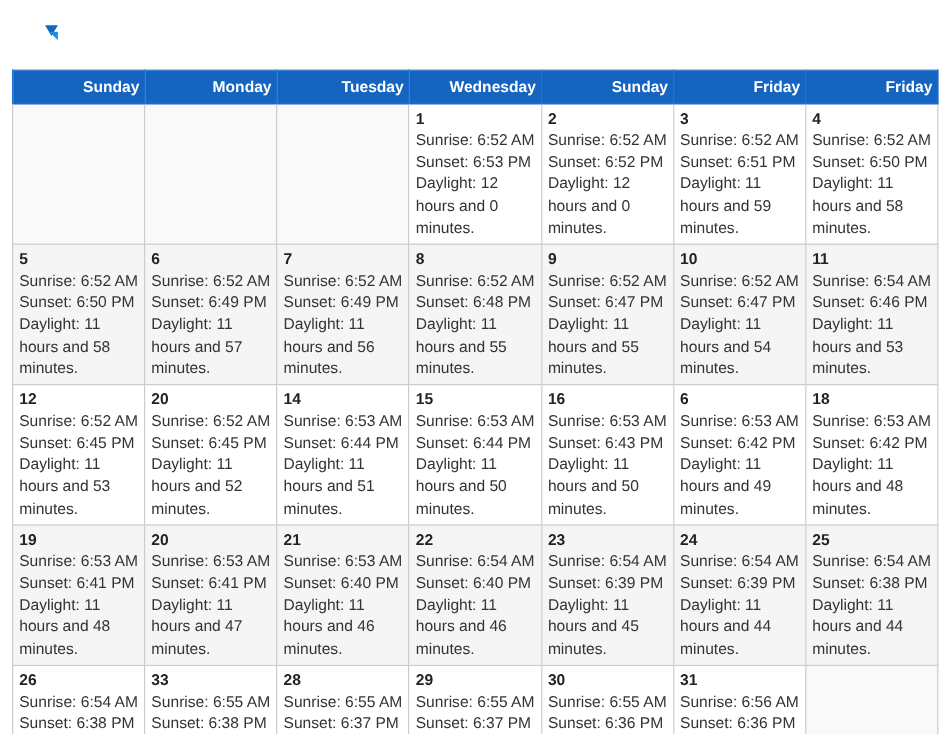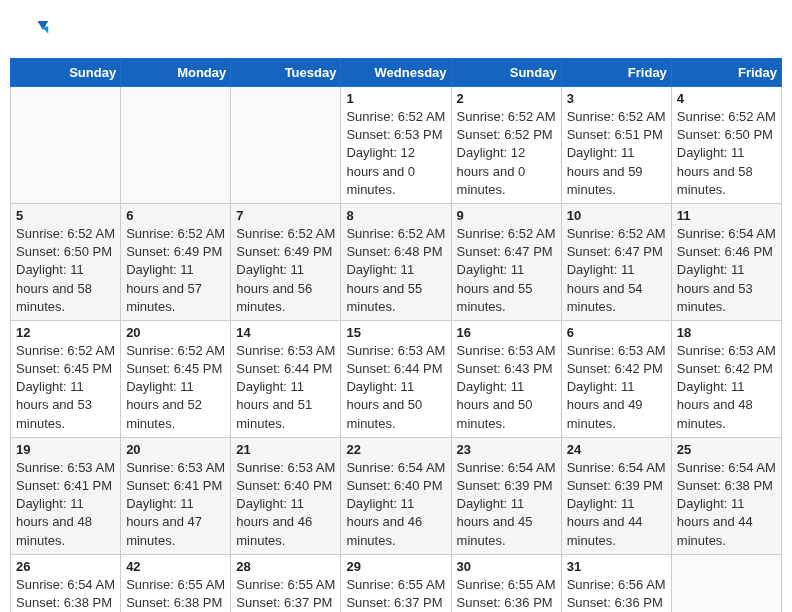--- a/index.html
+++ b/index.html
@@ -308,21 +308,21 @@
       </tr>
       <tr>
         <td>
           <div class="day-number">26</div>
           <div class="day-info">Sunrise: 6:54 AM
 Sunset: 6:38 PM
 Daylight: 11 hours
 and 43 minutes.</div>
         </td>
         <td>
-          <div class="day-number">42</div>
+          <div class="day-number">33</div>
           <div class="day-info">Sunrise: 6:55 AM
 Sunset: 6:38 PM
 Daylight: 11 hours
 and 42 minutes.</div>
         </td>
         <td>
           <div class="day-number">28</div>
           <div class="day-info">Sunrise: 6:55 AM
 Sunset: 6:37 PM
 Daylight: 11 hours

